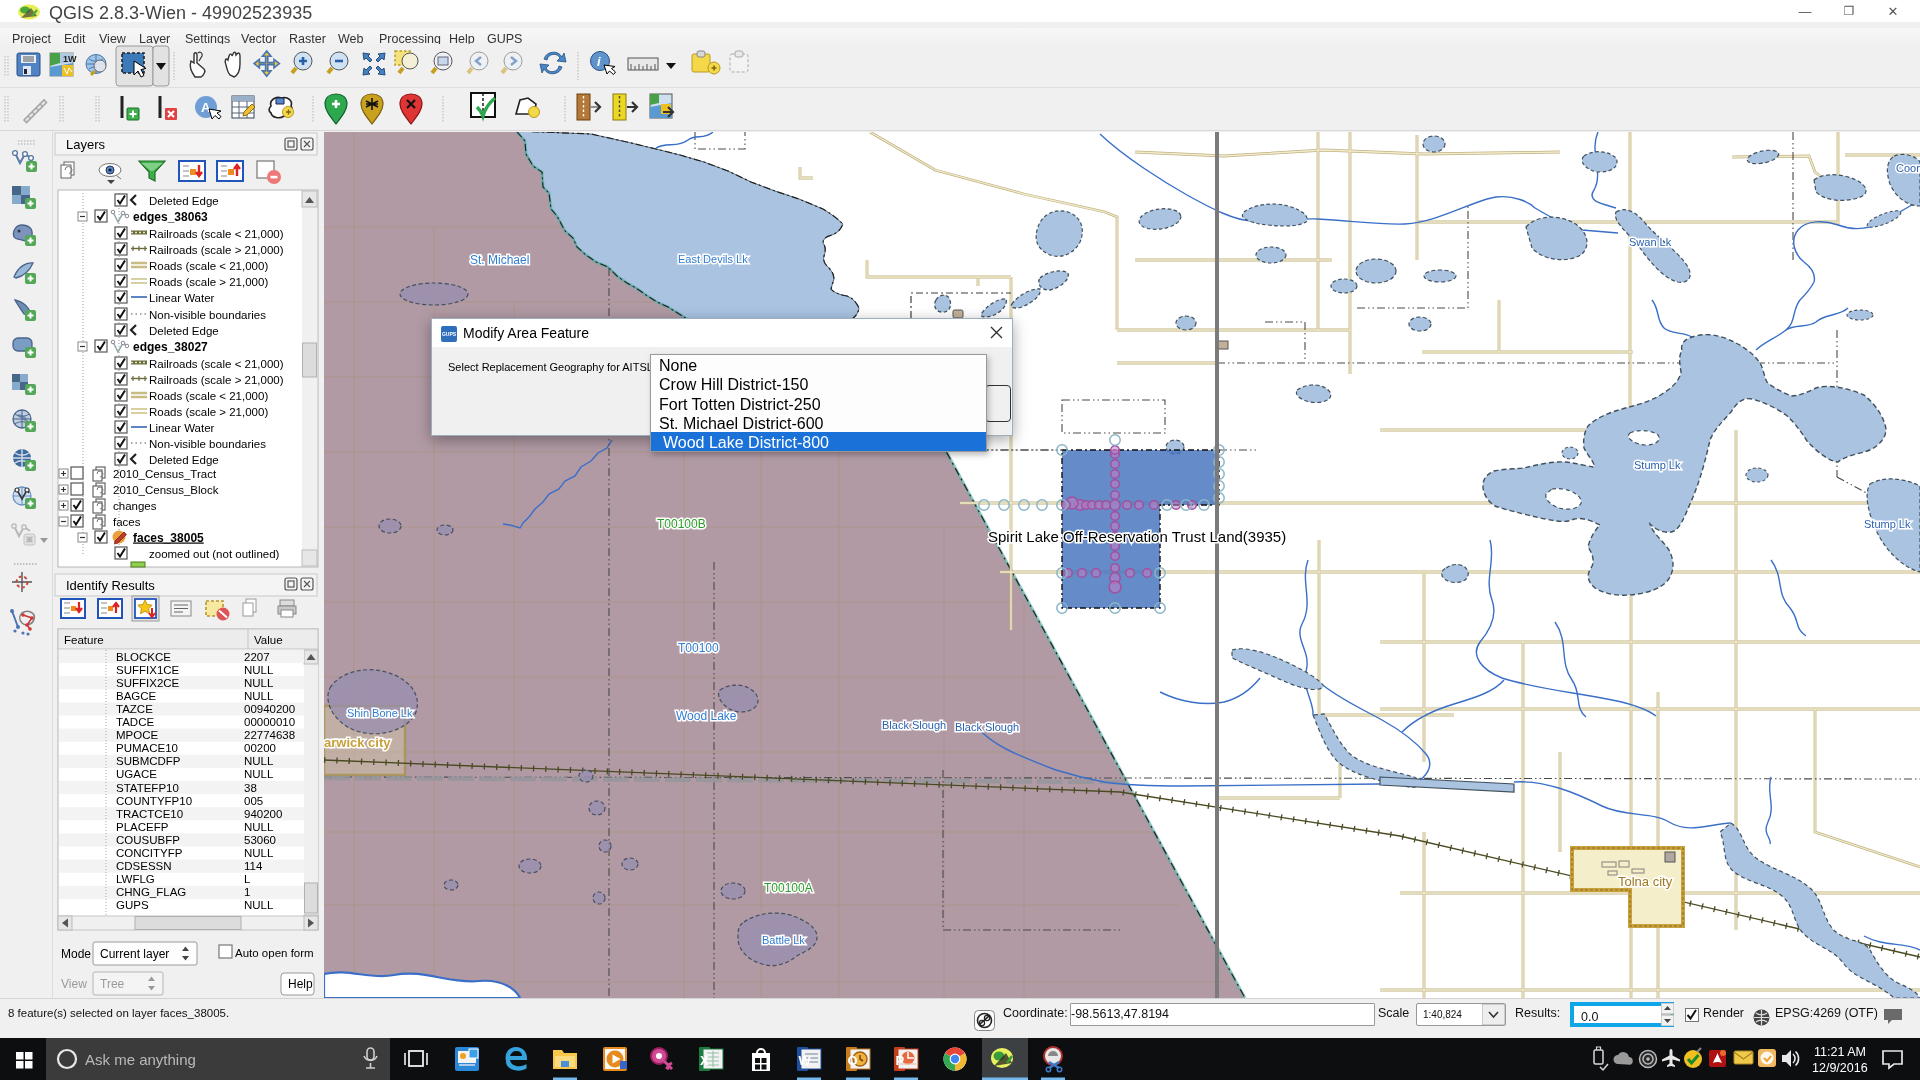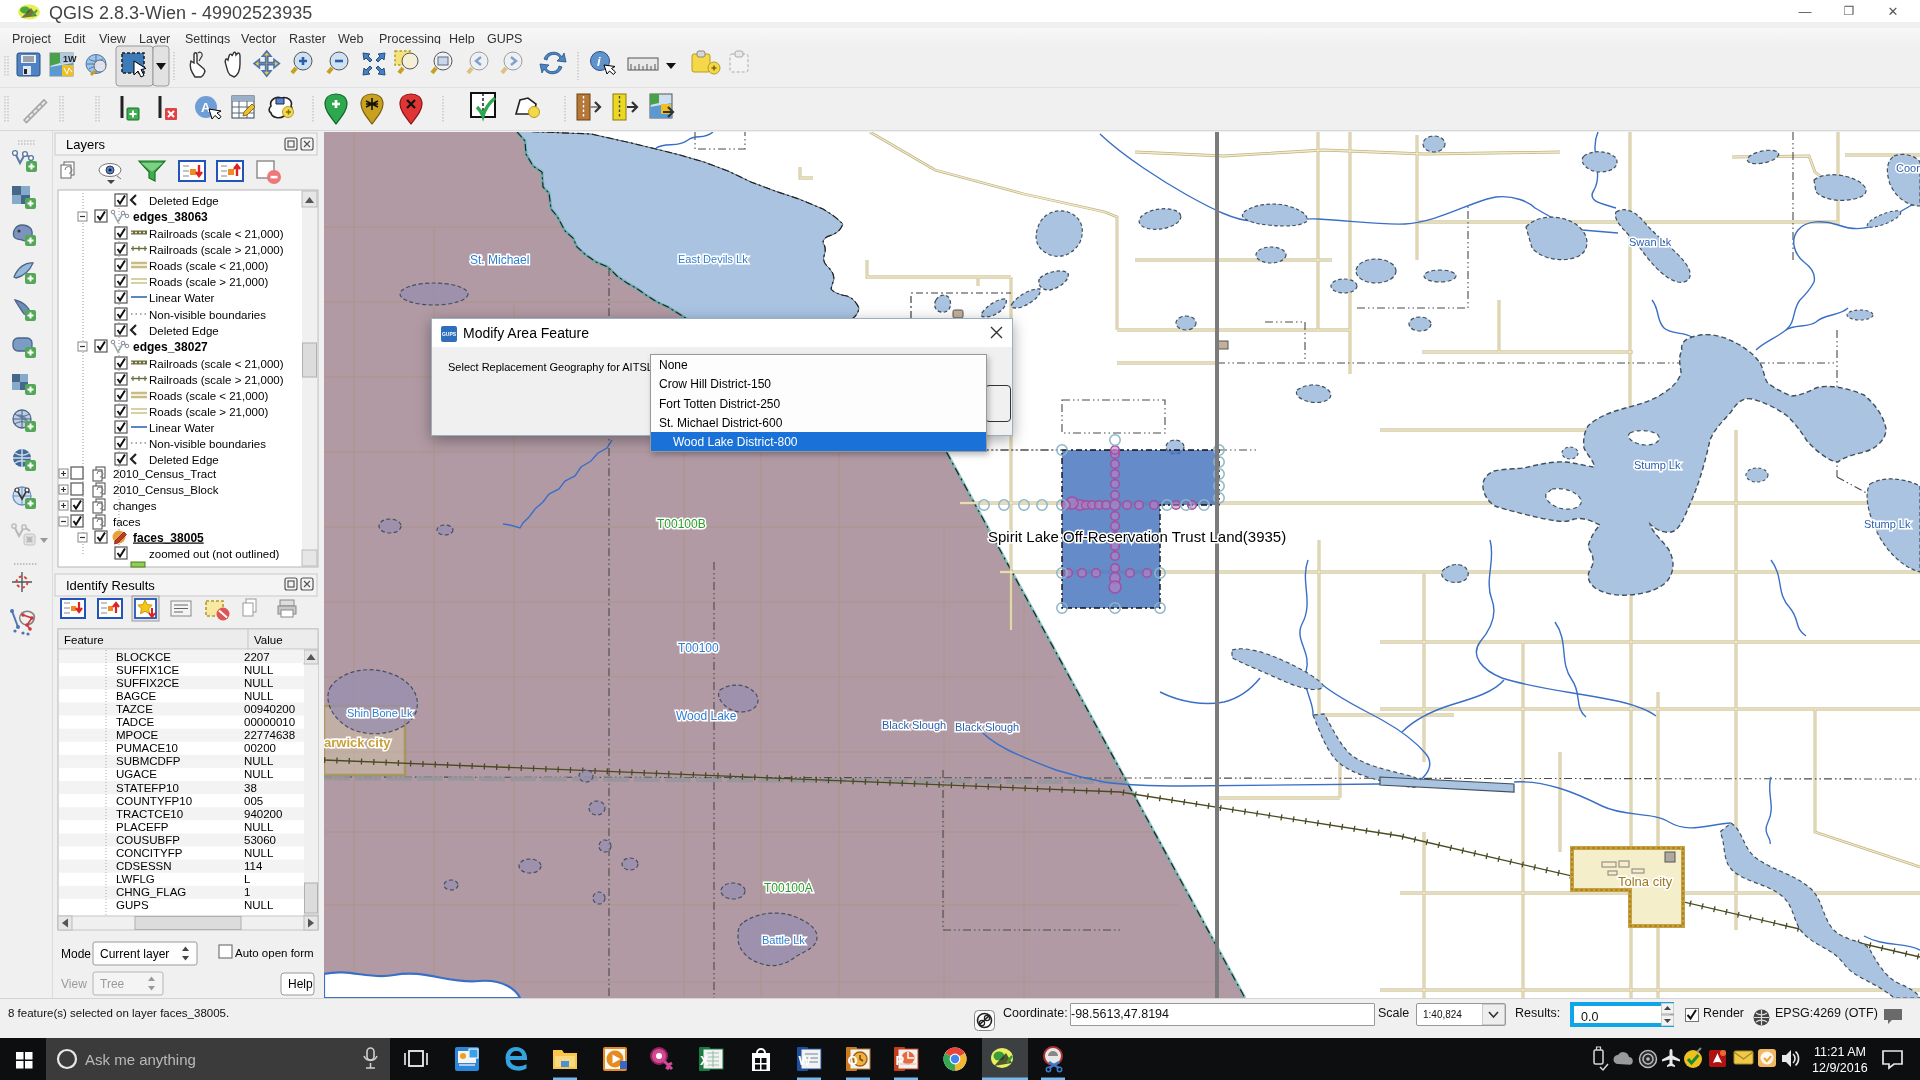--- a/index.html
+++ b/index.html
@@ -1017,26 +1017,26 @@
 <div id="dialog" class="abs" style="left:431px;top:318px;width:582px;height:118px;background:#f0f0f0;border:1px solid #9ab0c2;box-shadow:0 4px 14px rgba(0,0,0,0.35);">
   <div class="abs" style="left:0;top:0;width:580px;height:28px;background:#ffffff;"></div>
   <div class="abs" style="left:9px;top:7px;width:16px;height:16px;background:#2d6fbd;border-radius:2px;color:#fff;font-size:5px;text-align:center;line-height:16px;font-weight:bold">GUPS</div>
   <div class="abs" style="left:31px;top:6px;font-size:14px;color:#000">Modify Area Feature</div>
   <svg class="abs" style="left:557px;top:6px" width="16" height="16">
       <path d="M 2,2 L 13,13 M 13,2 L 2,13" stroke="#333" stroke-width="1.4"></path>
     </svg>
   <div class="abs" style="left:16px;top:42px;font-size:11px;color:#000">Select Replacement Geography for AITSL</div>
   <div class="abs" style="left:553px;top:66px;width:26px;height:37px;border:1px solid #333;border-radius:4px;background:#f0f0f0"></div>
 </div>
-<div id="droplist" class="abs" style="left:650px;top:354px;width:337px;height:98px;background:#fdfdfd;border:1px solid #999;box-shadow:2px 3px 6px rgba(0,0,0,0.25);font-size:12px;color:#000">
+<div id="droplist" class="abs" style="left:650px;top:354px;width:337px;height:98px;background:#fdfdfd;border:1px solid #999;box-shadow:2px 3px 6px rgba(0,0,0,0.25);font-size:16px;color:#000">
   <div style="padding:1px 0 0 8px;height:19.3px;line-height:19px">None</div>
   <div style="padding:1px 0 0 8px;height:19.3px;line-height:19px">Crow Hill District-150</div>
   <div style="padding:1px 0 0 8px;height:19.3px;line-height:19px">Fort Totten District-250</div>
   <div style="padding:1px 0 0 8px;height:19.3px;line-height:19px">St. Michael District-600</div>
-  <div style="padding:1px 0 0 22px;height:19.3px;line-height:19px;background:#1a72d8;color:#fff">Wood Lake District-800</div>
+  <div style="padding:1px 0 0 12px;height:19.3px;line-height:19px;background:#1a72d8;color:#fff">Wood Lake District-800</div>
 </div>
 <div id="statusbar" class="abs">
   <div class="abs" style="left:8px;top:8px;font-size:11.5px">8 feature(s) selected on layer faces_38005.</div>
   <svg class="abs" style="left:974px;top:11px" width="21" height="21">
       <rect x="0.5" y="0.5" width="20" height="20" rx="4" fill="#fcfcfc" stroke="#888"></rect>
       <circle cx="10.5" cy="10.5" r="7" fill="none" stroke="#222" stroke-width="1.6"></circle>
       <path d="M 5,15 L 16,5" stroke="#222" stroke-width="1.6"></path>
       <circle cx="8" cy="13" r="2.6" fill="none" stroke="#222" stroke-width="1.2"></circle>
       <circle cx="13" cy="8" r="2.6" fill="none" stroke="#222" stroke-width="1.2"></circle>
     </svg>

